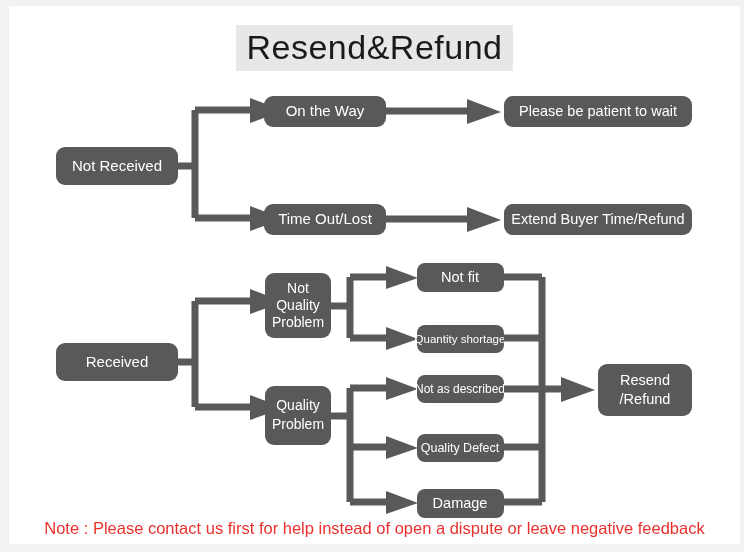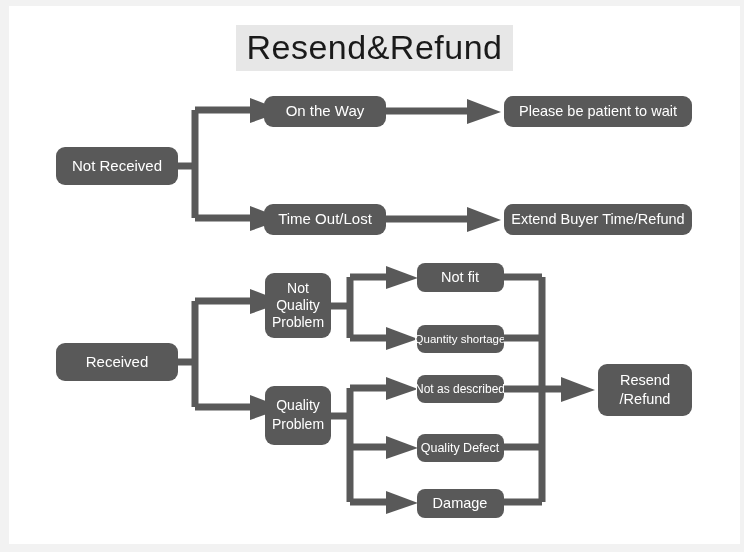--- a/index.html
+++ b/index.html
@@ -222,15 +222,16 @@
       </g>
 
       <g>
         <rect class="node-box" x="589" y="358" width="94" height="52" rx="9" ry="9"></rect>
         <text class="node-label" x="636" y="375" font-size="14.5">Resend</text>
         <text class="node-label" x="636" y="394" font-size="14.5">/Refund</text>
       </g>
 
     </svg>
 
+    <div id="note">Note : Please contact us first for help instead of open a dispute or leave negative feedback</div>
 
   </div>
 </div>
 
 </body></html>

